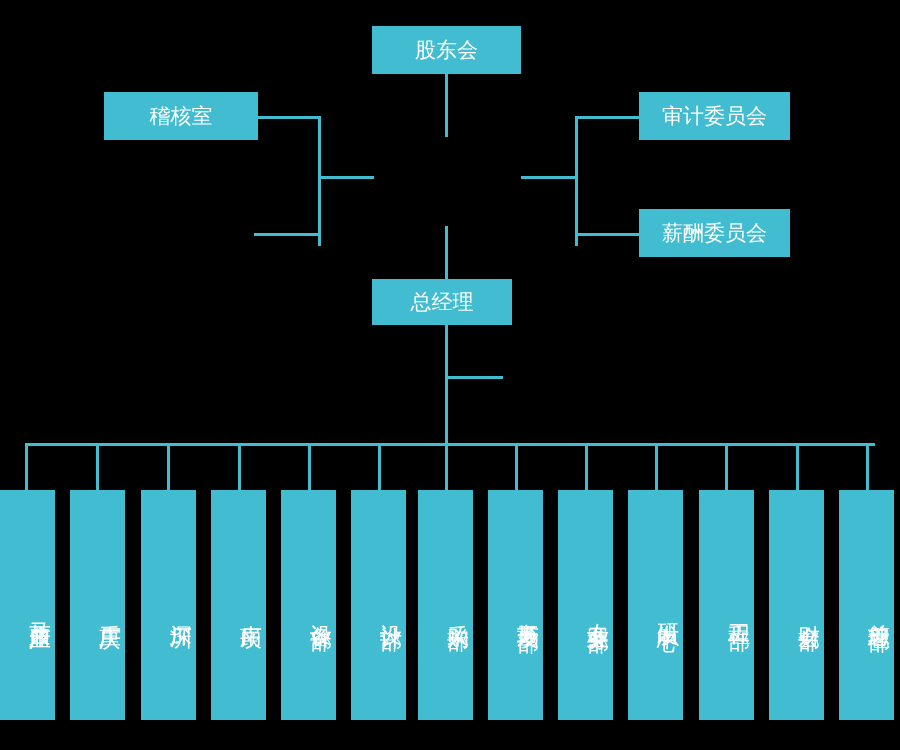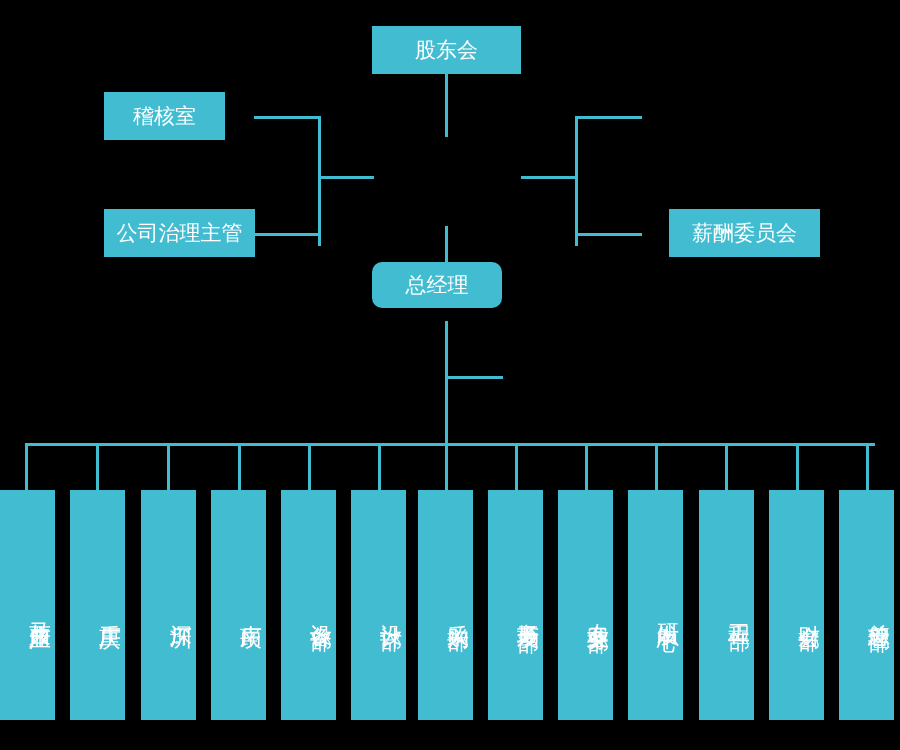--- a/index.html
+++ b/index.html
@@ -87,34 +87,34 @@
   <div class="line v" style="left:655px;top:443px;height:47px;"></div>
   <div class="line v" style="left:725px;top:443px;height:47px;"></div>
   <div class="line v" style="left:796px;top:443px;height:47px;"></div>
   <div class="line v" style="left:866px;top:443px;height:47px;"></div>
 
   <div class="node h" style="left:372px;top:26px;width:149px;height:48px;">
     <span class="label">股东会</span>
   </div>
 
 
-  <div class="node h" style="left:104px;top:92px;width:121px;height:48px;">
+  <div class="node h" style="left:104px;top:92px;width:154px;height:48px;">
     <span class="label">稽核室</span>
   </div>
 
-  <div class="node h" style="left:104px;top:209px;width:151px;height:48px;">
-    <span class="label">公司治理主管</span>
+
+  <div class="node h" style="left:639px;top:92px;width:151px;height:48px;">
+    <span class="label">审计委员会</span>
   </div>
 
-
-  <div class="node h" style="left:669px;top:209px;width:151px;height:48px;">
+  <div class="node h" style="left:639px;top:209px;width:151px;height:48px;">
     <span class="label">薪酬委员会</span>
   </div>
 
-  <div class="node h" style="left:372px;top:262px;width:130px;height:46px;border-radius:10px;">
+  <div class="node h" style="left:372px;top:279px;width:140px;height:46px;">
     <span class="label">总经理</span>
   </div>
 
 
   <div class="node v" style="left:0px;top:490px;width:55px;height:230px;">
     <span class="label">马来西亚厂</span>
   </div>
   <div class="node v" style="left:70px;top:490px;width:55px;height:230px;">
     <span class="label">重庆厂</span>
   </div>

